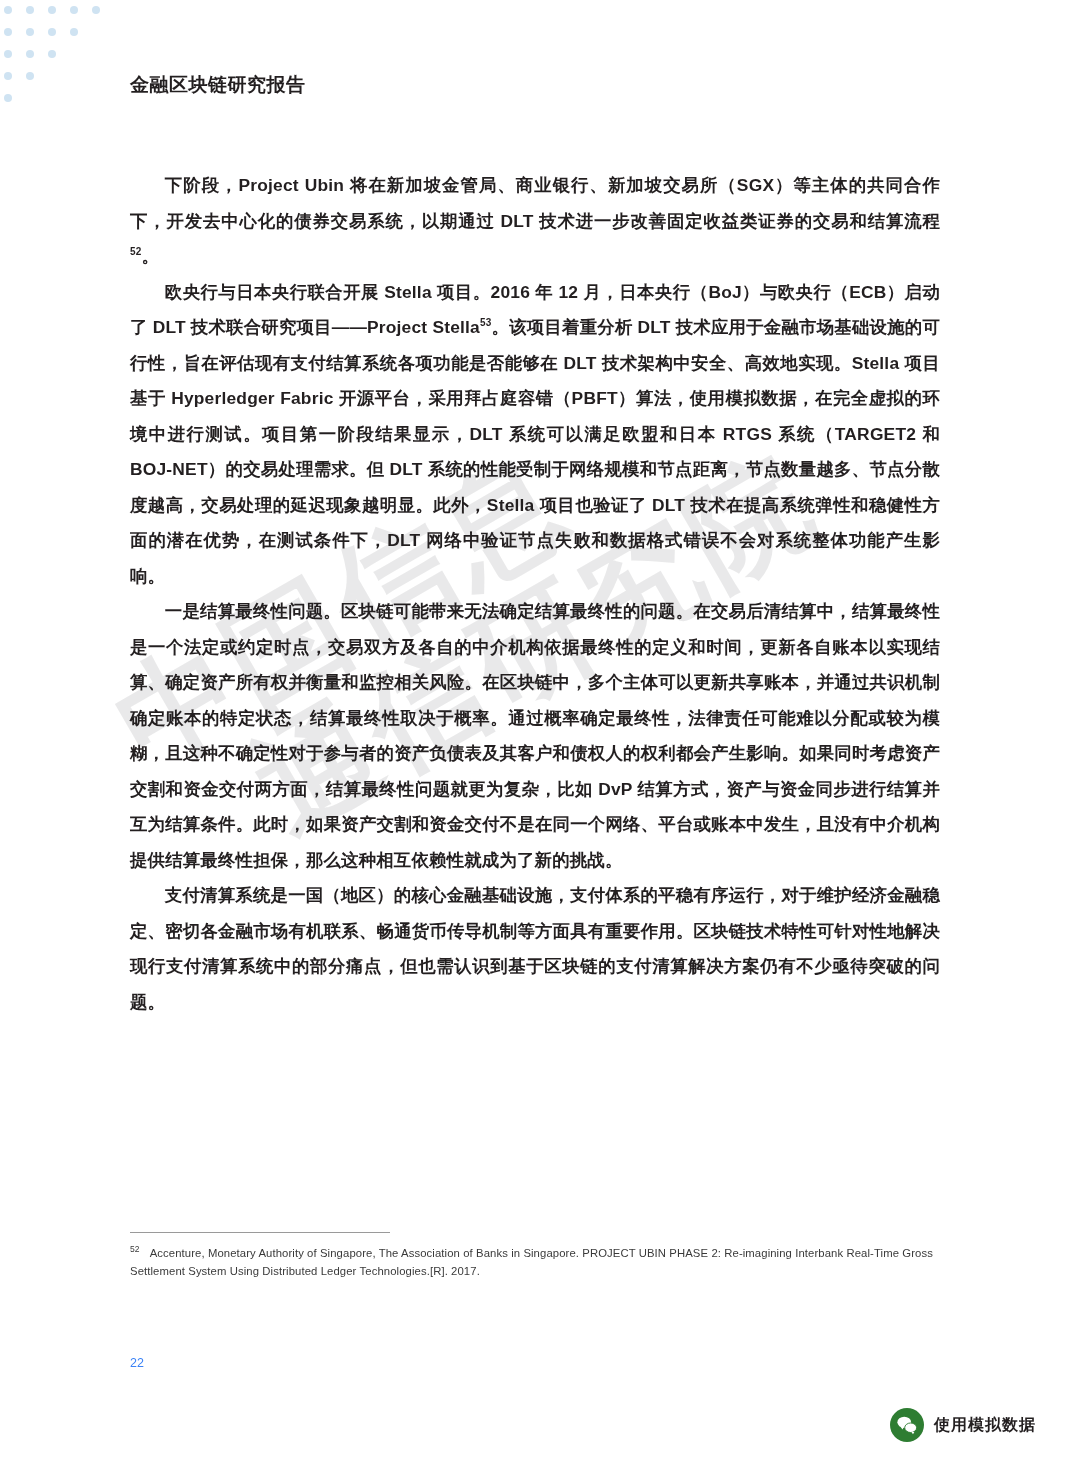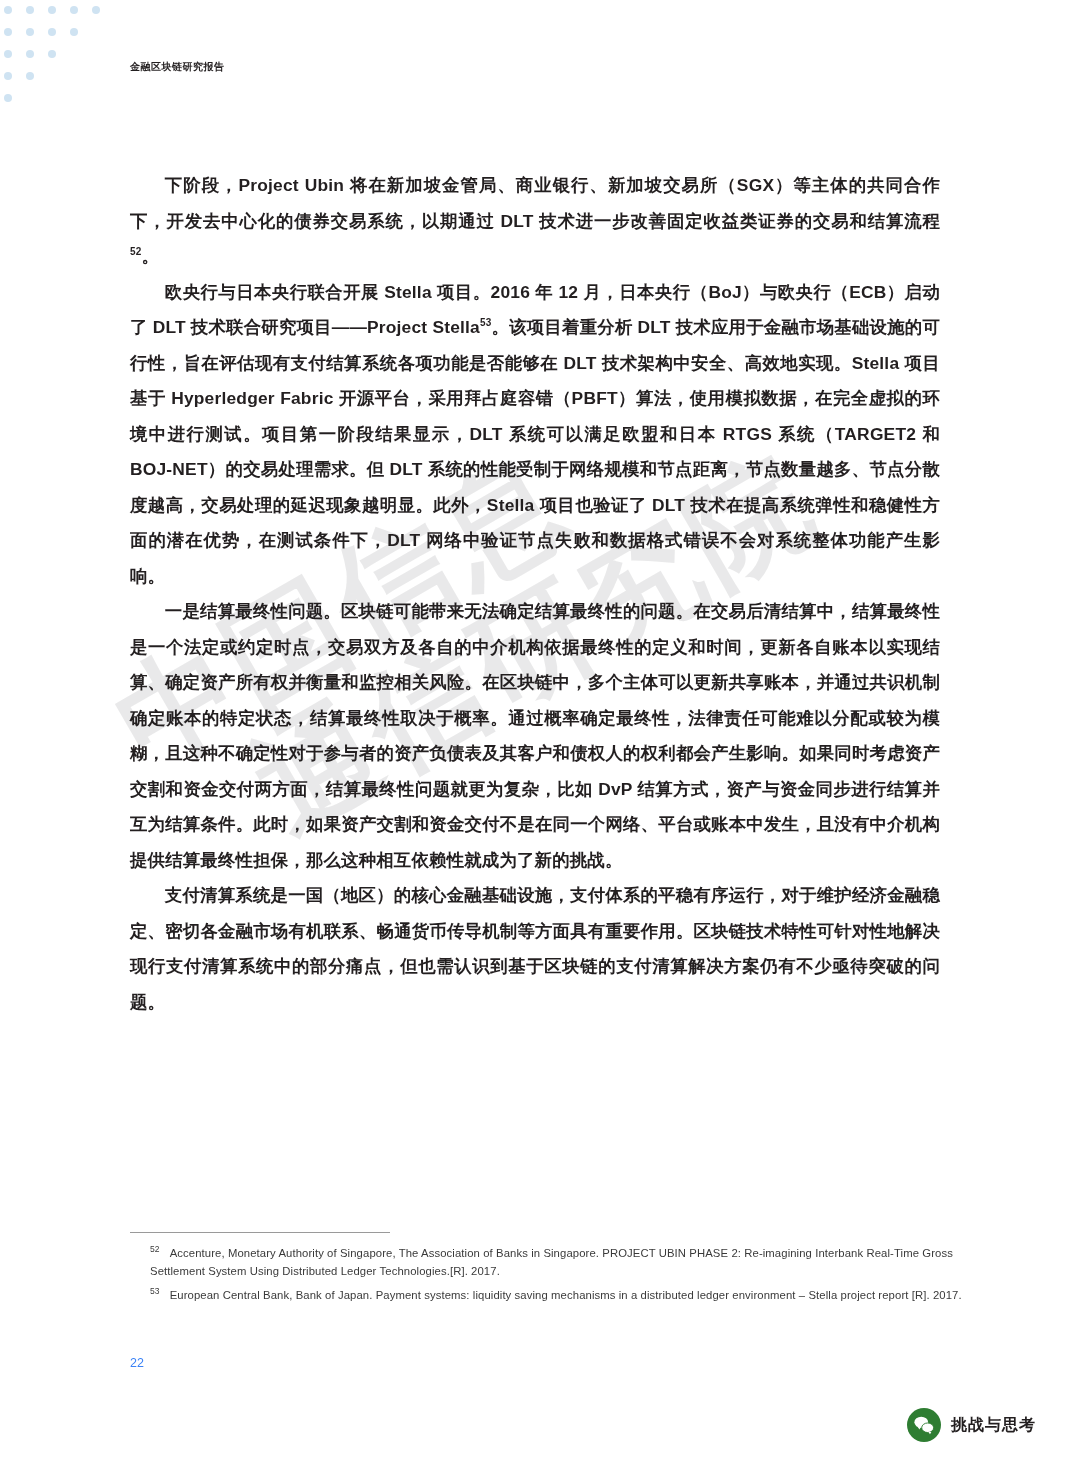--- a/index.html
+++ b/index.html
@@ -28,23 +28,23 @@
 
   
   .page {
     position: absolute;
     inset: 0;
   }
 
   
   .header {
     position: absolute;
-    top: 60px;
-    left: 130px;
-    font-size: 10px;
+    top: 72px;
+    left: 130px;
+    font-size: 19px;
     font-weight: bold;
     letter-spacing: 0.5px;
     color: #231f20;
   }
 
   
   .content {
     position: absolute;
     top: 168px;
     left: 130px;
@@ -111,21 +111,20 @@
   }
   .footnotes {
     position: absolute;
     top: 1240px;
     left: 130px;
     width: 826px;
     font-size: 11.3px;
     line-height: 18px;
     color: #3a3a3a;
     letter-spacing: 0.1px;
-    margin-left: 20px;
   }
   .footnote {
     display: block;
     margin-bottom: 2px;
     text-indent: 0;
   }
   .fn-num {
     font-size: 8.5px;
     vertical-align: super;
     margin-right: 10px;
@@ -209,32 +208,29 @@
 
     <p class="para">支付清算系统是一国（地区）的核心金融基础设施，支付体系的平稳有序运行，对于维护经济金融稳定、密切各金融市场有机联系、畅通货币传导机制等方面具有重要作用。区块链技术特性可针对性地解决现行支付清算系统中的部分痛点，但也需认识到基于区块链的支付清算解决方案仍有不少亟待突破的问题。</p>
   </div>
 
   <div class="footnote-rule"></div>
 
   <div class="footnotes">
     <span class="footnote">
       <span class="fn-num">52</span><span>Accenture, Monetary Authority of Singapore, The Association of Banks in Singapore. PROJECT UBIN PHASE 2: Re-imagining Interbank Real-Time Gross Settlement System Using Distributed Ledger Technologies.[R]. 2017.</span>
     </span>
-    <span class="footnote">
-      <span class="fn-num">53</span><span>European Central Bank, Bank of Japan. Payment systems: liquidity saving mechanisms in a distributed ledger environment – Stella project report [R]. 2017.</span>
-    </span>
   </div>
 
   <div class="page-number">22</div>
 
   <div class="brand">
     <span class="brand-mark">
       <svg width="22" height="22" viewBox="0 0 24 24" fill="#ffffff">
         <ellipse cx="9" cy="9" rx="7.5" ry="6"></ellipse>
         <polygon points="5,14 7,17 9,13.5"></polygon>
         <ellipse cx="16" cy="15" rx="6.5" ry="5.2" fill="#ffffff" stroke="#2e7d32" stroke-width="1"></ellipse>
         <polygon points="20,19.5 18.5,22 16.5,19" fill="#ffffff"></polygon>
       </svg>
     </span>
-    <span class="brand-text">挑战与思考</span>
+    <span class="brand-text">使用模拟数据</span>
   </div>
 
 </div>
 
 </body></html>

